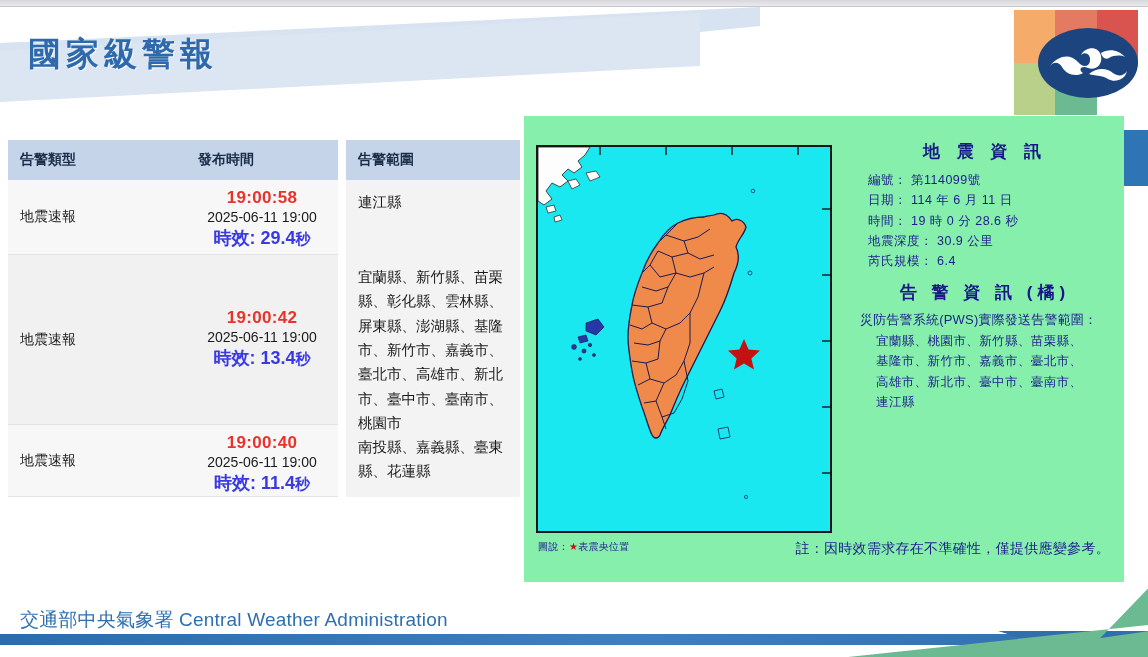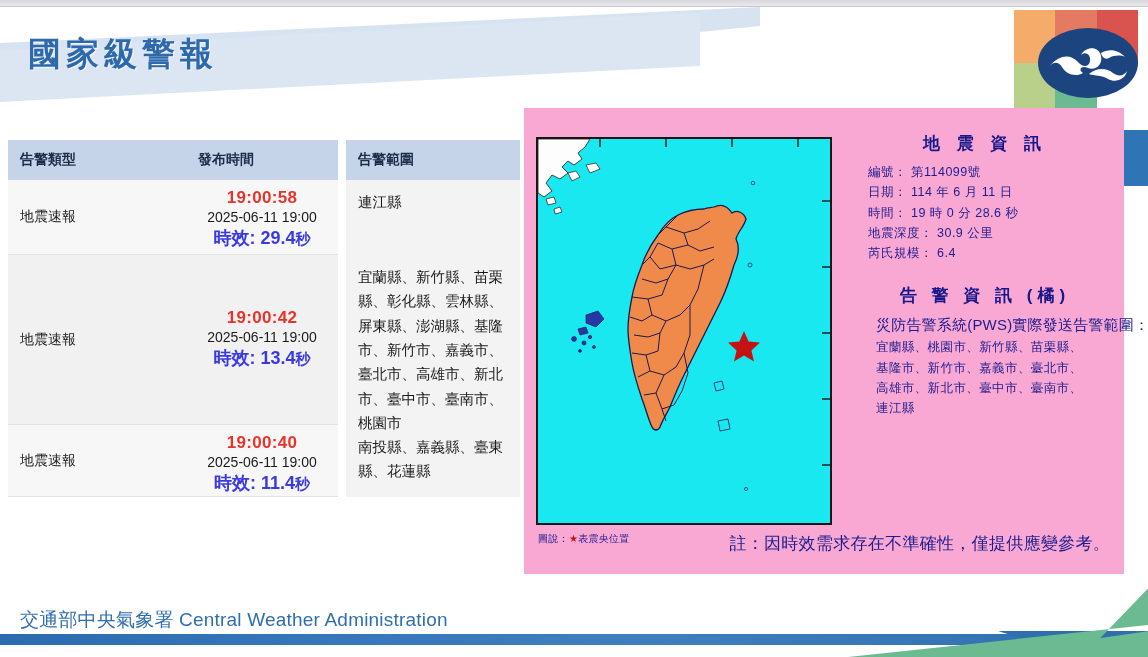--- a/index.html
+++ b/index.html
@@ -112,23 +112,23 @@
   }
   .scope-cell {
     background: #f3f3f3;
     font-size: 14.5px; color: #1a1a1a; line-height: 1.68;
     padding: 10px 12px;
     display: flex; align-items: flex-start;
   }
 
   
   .orange-panel {
-    position: absolute; left: 524px; top: 108px;
+    position: absolute; left: 524px; top: 116px;
     width: 600px; height: 466px;
-    background: #f9a8d4;
+    background: #86efac;
   }
   .map-box {
     position: absolute; left: 12px; top: 29px;
     width: 296px; height: 388px;
     background: #1ae8f0;
     border-left: 2px solid #161616;
     border-top: 2px solid #161616;
     border-bottom: 2px solid #161616;
     border-right: 2px solid #161616;
     overflow: hidden;
@@ -142,39 +142,39 @@
   .eq-title {
     text-align: center; font-size: 17px; font-weight: bold;
     letter-spacing: 6px; color: #17178a; margin-bottom: 7px;
   }
   .eq-line {
     font-size: 12.5px; line-height: 1.62; color: #1d1d8c;
     padding-left: 14px; letter-spacing: .5px; white-space: nowrap;
   }
   .warn-title {
     text-align: center; font-size: 17px; font-weight: bold;
-    letter-spacing: 5px; color: #17178a; margin: 21px 0 6px 0;
+    letter-spacing: 5px; color: #17178a; margin: 10px 0 6px 0;
   }
   .warn-lead {
-    font-size: 15px; color: #1d1d8c; line-height: 1.6;
-    padding-left: 6px; letter-spacing: .2px; white-space: nowrap; margin-left: 16px;
+    font-size: 13px; color: #1d1d8c; line-height: 1.6;
+    padding-left: 6px; letter-spacing: .2px; white-space: nowrap;
   }
   .warn-line {
     font-size: 12.5px; color: #1d1d8c; line-height: 1.62;
     padding-left: 22px; letter-spacing: .4px; white-space: nowrap;
   }
 
   .legend {
     position: absolute; left: 14px; top: 424px;
     font-size: 10px; color: #1d1d8c; letter-spacing: .3px; text-align: right;
   }
   .legend .star { color: #c41212; }
   .note {
     position: absolute; right: 14px; top: 424px;
-    font-size: 17px; color: #1d1d8c; letter-spacing: .3px;
+    font-size: 14px; color: #1d1d8c; letter-spacing: .3px;
   }
 
   
   .footer-bar {
     position: absolute; left: 0; bottom: 12px; width: 1148px; height: 11px;
     background: linear-gradient(90deg,#2b6cb0 0%, #3f7fc0 55%, #2f6fae 100%);
   }
   .footer-text {
     position: absolute; left: 20px; bottom: 24px;
     font-size: 19px; color: #2f6fae; letter-spacing: .2px;

